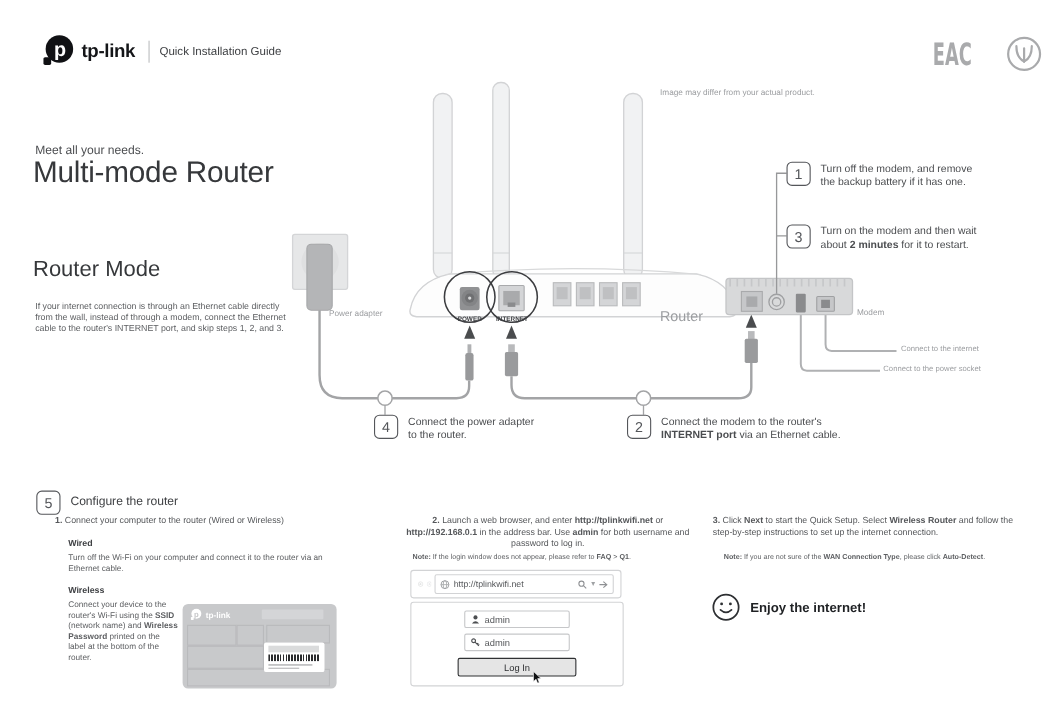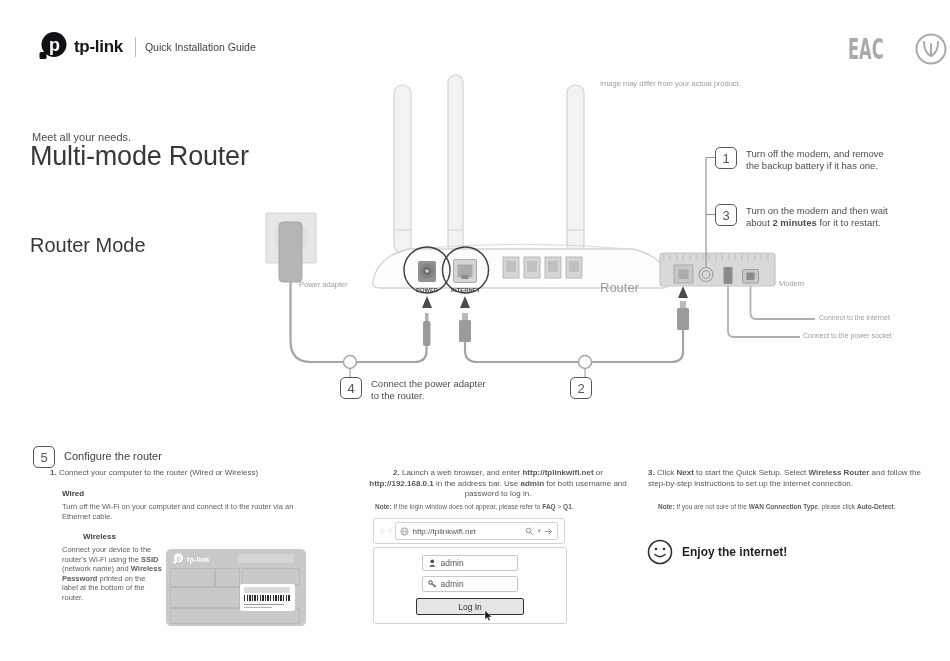--- a/index.html
+++ b/index.html
@@ -45,20 +45,21 @@
       <path d="M 25 11 C 25 19 22 23 18 25" fill="none" stroke="#a9aaac" stroke-width="2" stroke-linecap="round"></path>
       <path d="M 18 13 L 18 25" fill="none" stroke="#a9aaac" stroke-width="2" stroke-linecap="round"></path>
     </svg>
   </div>
 
   <h1 class="abs dark" style="left:30px;top:97px;font-size:27px;letter-spacing:-0.2px;margin-top:44px;">Multi-mode Router</h1>
   <p class="abs" style="left:32px;top:131px;font-size:11px;color:#4b4d50;">Meet all your needs.</p>
   <p class="abs gray" style="left:600px;top:79px;font-size:7.5px;">Image may differ from your actual product.</p>
 
   <h2 class="abs dark" style="left:30px;top:234px;font-size:20px;">Router Mode</h2>
+  <p class="abs" style="left:32px;top:274px;width:228px;font-size:8px;line-height:9.8px;color:#5c5e61;">If your internet connection is through an Ethernet cable directly from the wall, instead of through a modem, connect the Ethernet cable to the router's INTERNET port, and skip steps 1, 2, and 3.</p>
 
   <svg class="abs" style="left:255px;top:70px;" width="690" height="345" viewBox="0 0 690 345">
 
     <g>
       <rect x="139" y="15" width="17" height="168" rx="8" fill="#f1f2f3" stroke="#d2d3d5" stroke-width="1.2"></rect>
       <rect x="193" y="5" width="15" height="178" rx="7" fill="#f1f2f3" stroke="#d2d3d5" stroke-width="1.2"></rect>
       <rect x="312" y="15" width="17" height="168" rx="8" fill="#f1f2f3" stroke="#d2d3d5" stroke-width="1.2"></rect>
       <line x1="139" y1="160" x2="156" y2="160" stroke="#d2d3d5" stroke-width="1"></line>
       <line x1="193" y1="160" x2="208" y2="160" stroke="#d2d3d5" stroke-width="1"></line>
       <line x1="312" y1="160" x2="329" y2="160" stroke="#d2d3d5" stroke-width="1"></line>
@@ -169,30 +170,33 @@
   <div class="steptext" style="left:746px;top:205px;">
     <span>Turn on the modem and then wait</span><br><span>about </span><b>2 minutes</b><span> for it to restart.</span>
   </div>
 
   <div class="stepbox" style="left:340px;top:377px;">4</div>
   <div class="steptext" style="left:371px;top:378px;">
     <span>Connect the power adapter</span><br><span>to the router.</span>
   </div>
 
   <div class="stepbox" style="left:570px;top:377px;">2</div>
+  <div class="steptext" style="left:601px;top:378px;">
+    <span>Connect the modem to the router's</span><br><b>INTERNET port</b><span> via an Ethernet cable.</span>
+  </div>
 
   <div class="stepbox" style="left:33px;top:446px;">5</div>
   <span class="abs" style="left:64px;top:450px;font-size:11px;color:#3f4144;">Configure the router</span>
 
   <p class="abs itemtxt" style="left:50px;top:468px;width:260px;">
     <b>1.</b><span> Connect your computer to the router (Wired or Wireless)</span>
   </p>
   <p class="abs itemtxt" style="left:62px;top:489px;font-weight:bold;color:#3f4144;">Wired</p>
   <p class="abs" style="left:62px;top:502px;width:240px;font-size:7.5px;line-height:9.5px;color:#5c5e61;">Turn off the Wi-Fi on your computer and connect it to the router via an Ethernet cable.</p>
-  <p class="abs itemtxt" style="left:62px;top:532px;font-weight:bold;color:#3f4144;margin-left:21px;">Wireless</p>
+  <p class="abs itemtxt" style="left:62px;top:532px;font-weight:bold;color:#3f4144;">Wireless</p>
   <p class="abs" style="left:62px;top:545px;width:100px;font-size:7.5px;line-height:9.5px;color:#5c5e61;">
     <span>Connect your device to the router's Wi-Fi using the </span><b>SSID</b><span> (network name) and </span><b>Wireless Password</b><span> printed on the label at the bottom of the router.</span>
   </p>
 
   <div class="abs" style="left:166px;top:549px;width:140px;height:77px;background:#c8c9cb;border-radius:5px;">
     <div class="abs" style="left:7px;top:4px;display:flex;align-items:center;gap:3px;">
       <svg width="11" height="12" viewBox="0 0 11 12">
         <circle cx="5.5" cy="5" r="4.5" fill="#ffffff"></circle>
         <text x="5.6" y="7.6" text-anchor="middle" font-size="7" font-weight="bold" fill="#c8c9cb" font-family="Liberation Sans, sans-serif">p</text>
         <rect x="0.5" y="8" width="2.6" height="2.6" rx="0.6" fill="#ffffff"></rect>

